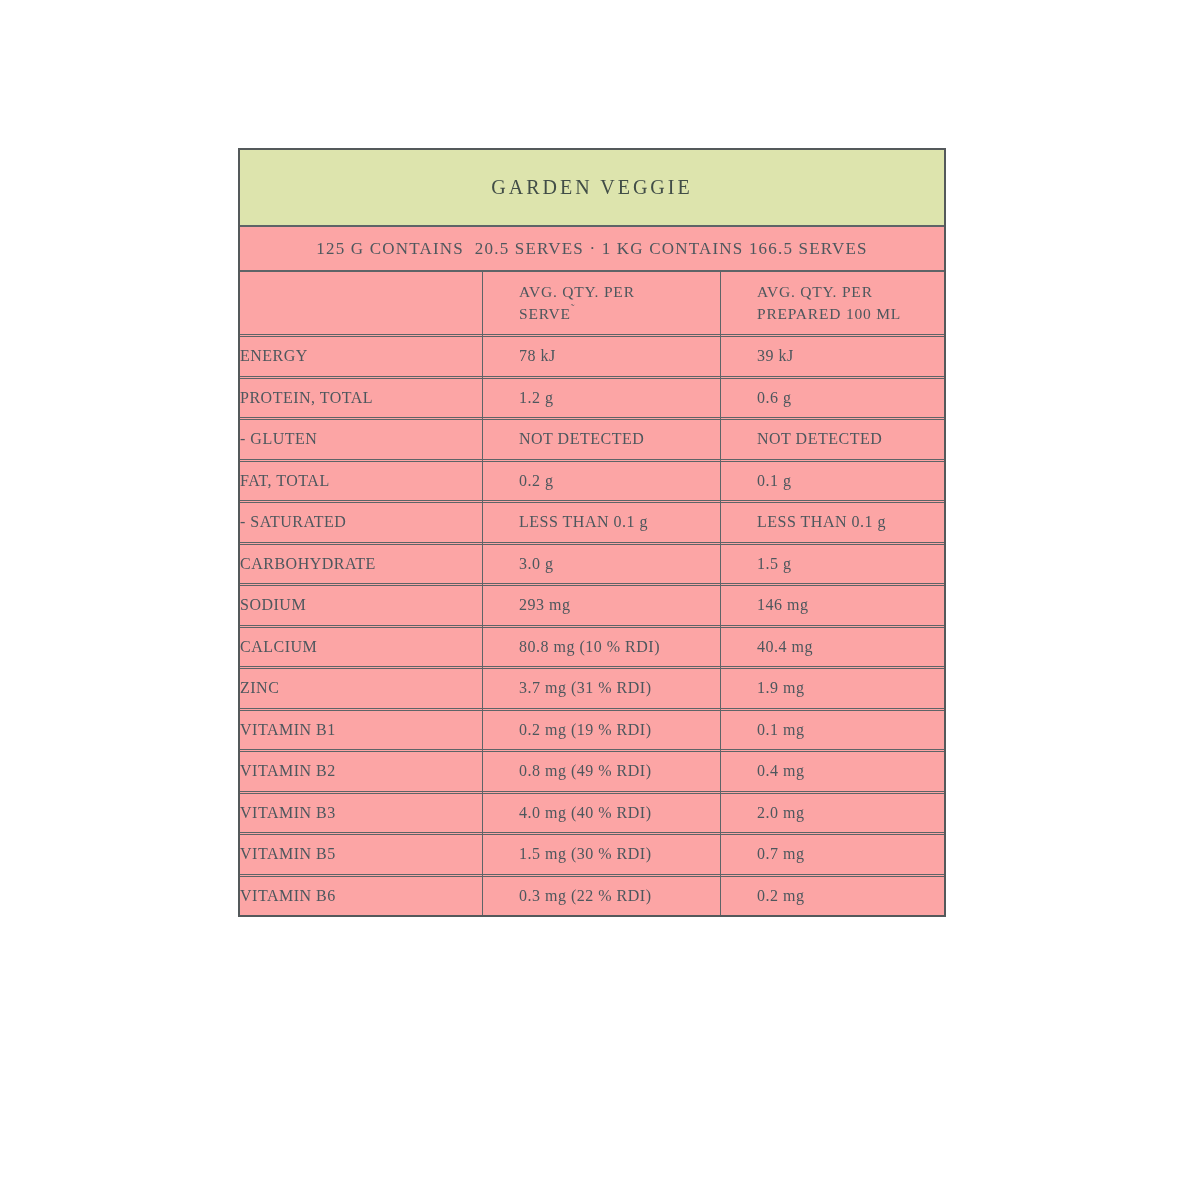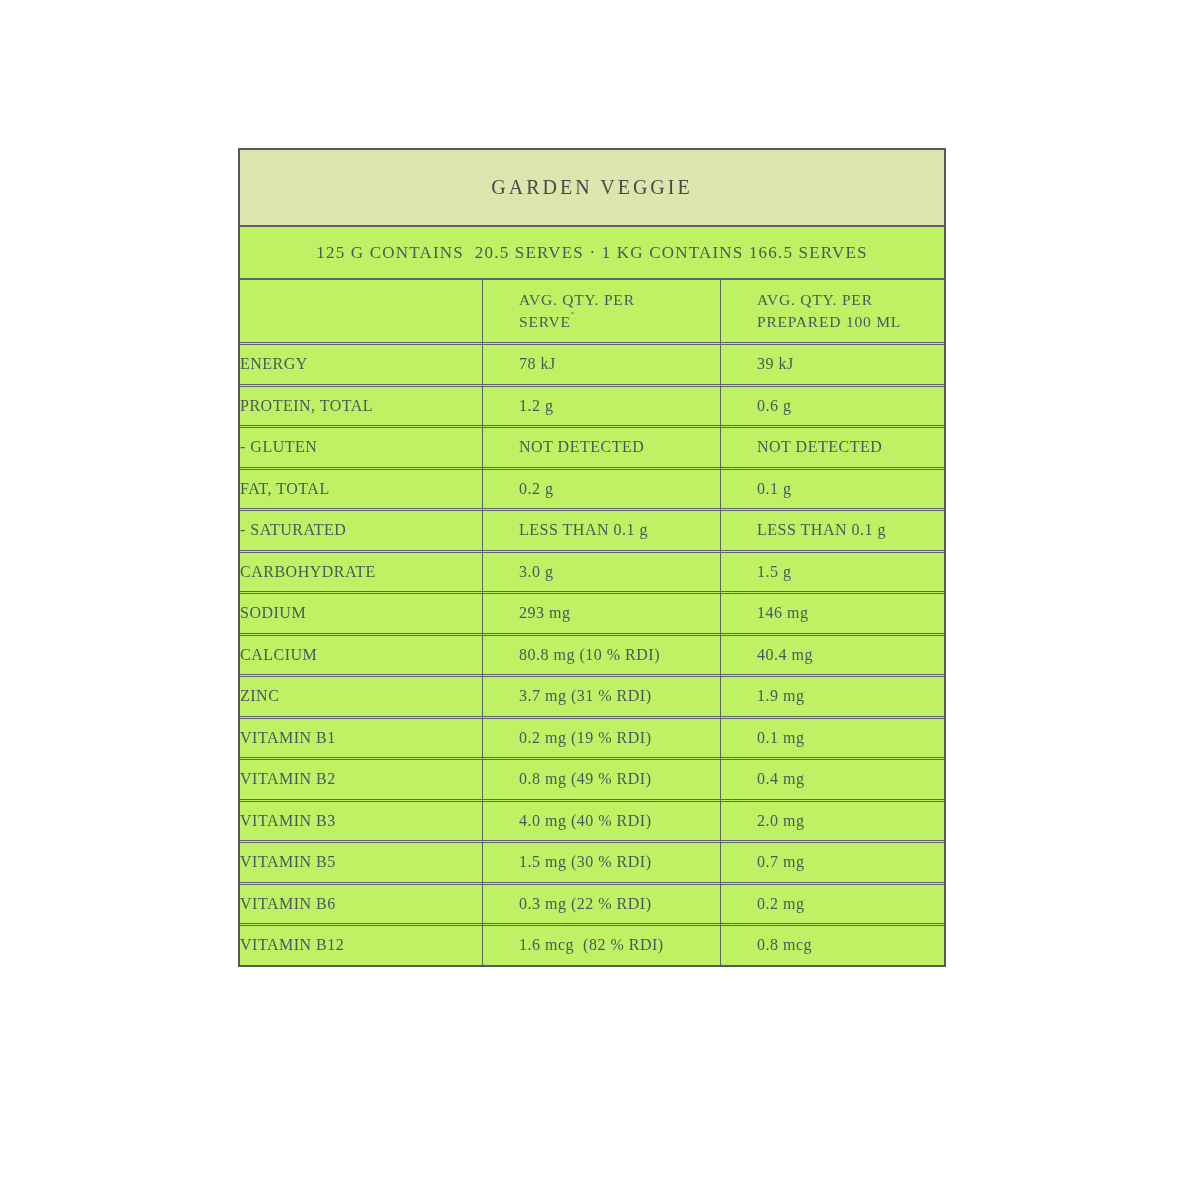--- a/index.html
+++ b/index.html
@@ -13,36 +13,36 @@
     height: 1200px;
     background: #ffffff;
     overflow: hidden;
   }
   .panel {
     position: absolute;
     left: 238px;
     top: 148px;
     width: 708px;
     border: 2px solid #54595b;
-    background: #bef264;
+    background: #fca5a5;
     color: #4d575d;
   }
   .panel-header {
     height: 77px;
     background: #dde4ad;
     border-bottom: 2px solid #5e6467;
     display: flex;
     align-items: center;
     justify-content: center;
     font-size: 20px;
     letter-spacing: 3px;
     color: #414d47;
   }
   .panel-subtitle {
-    height: 53px;
+    height: 45px;
     display: flex;
     align-items: center;
     justify-content: center;
     font-size: 17px;
     letter-spacing: 1.2px;
     white-space: pre;
     border-bottom: 2px solid #5e6467;
     color: #4d575d;
   }
   table.nutrition {
@@ -190,22 +190,17 @@
     <td class="c-val">0.7 mg</td>
   </tr>
 
   <tr>
     <td class="c-label">VITAMIN B6</td>
     <td class="c-val">0.3 mg (22 % RDI)</td>
     <td class="c-val">0.2 mg</td>
   </tr>
 
 
-  <tr>
-    <td class="c-label">VITAMIN B12</td>
-    <td class="c-val">1.6 mcg  (82 % RDI)</td>
-    <td class="c-val">0.8 mcg</td>
-  </tr>
 </tbody>
     </table>
 
   </div>
 </div>
 
 </body></html>

